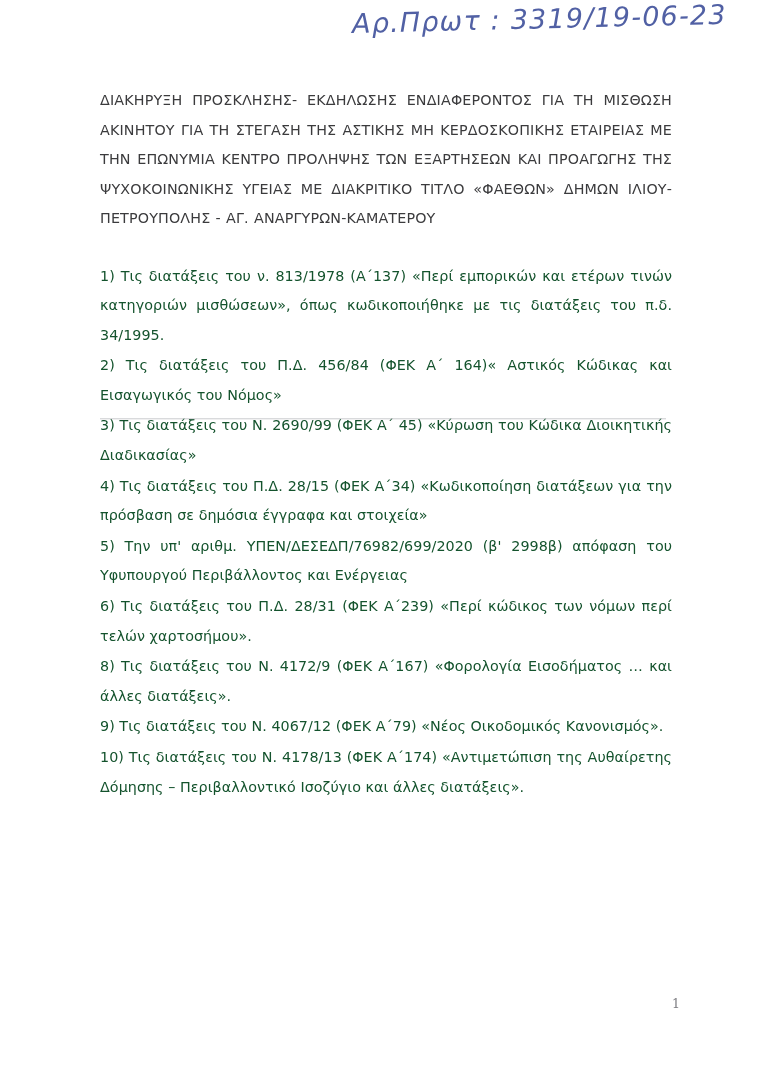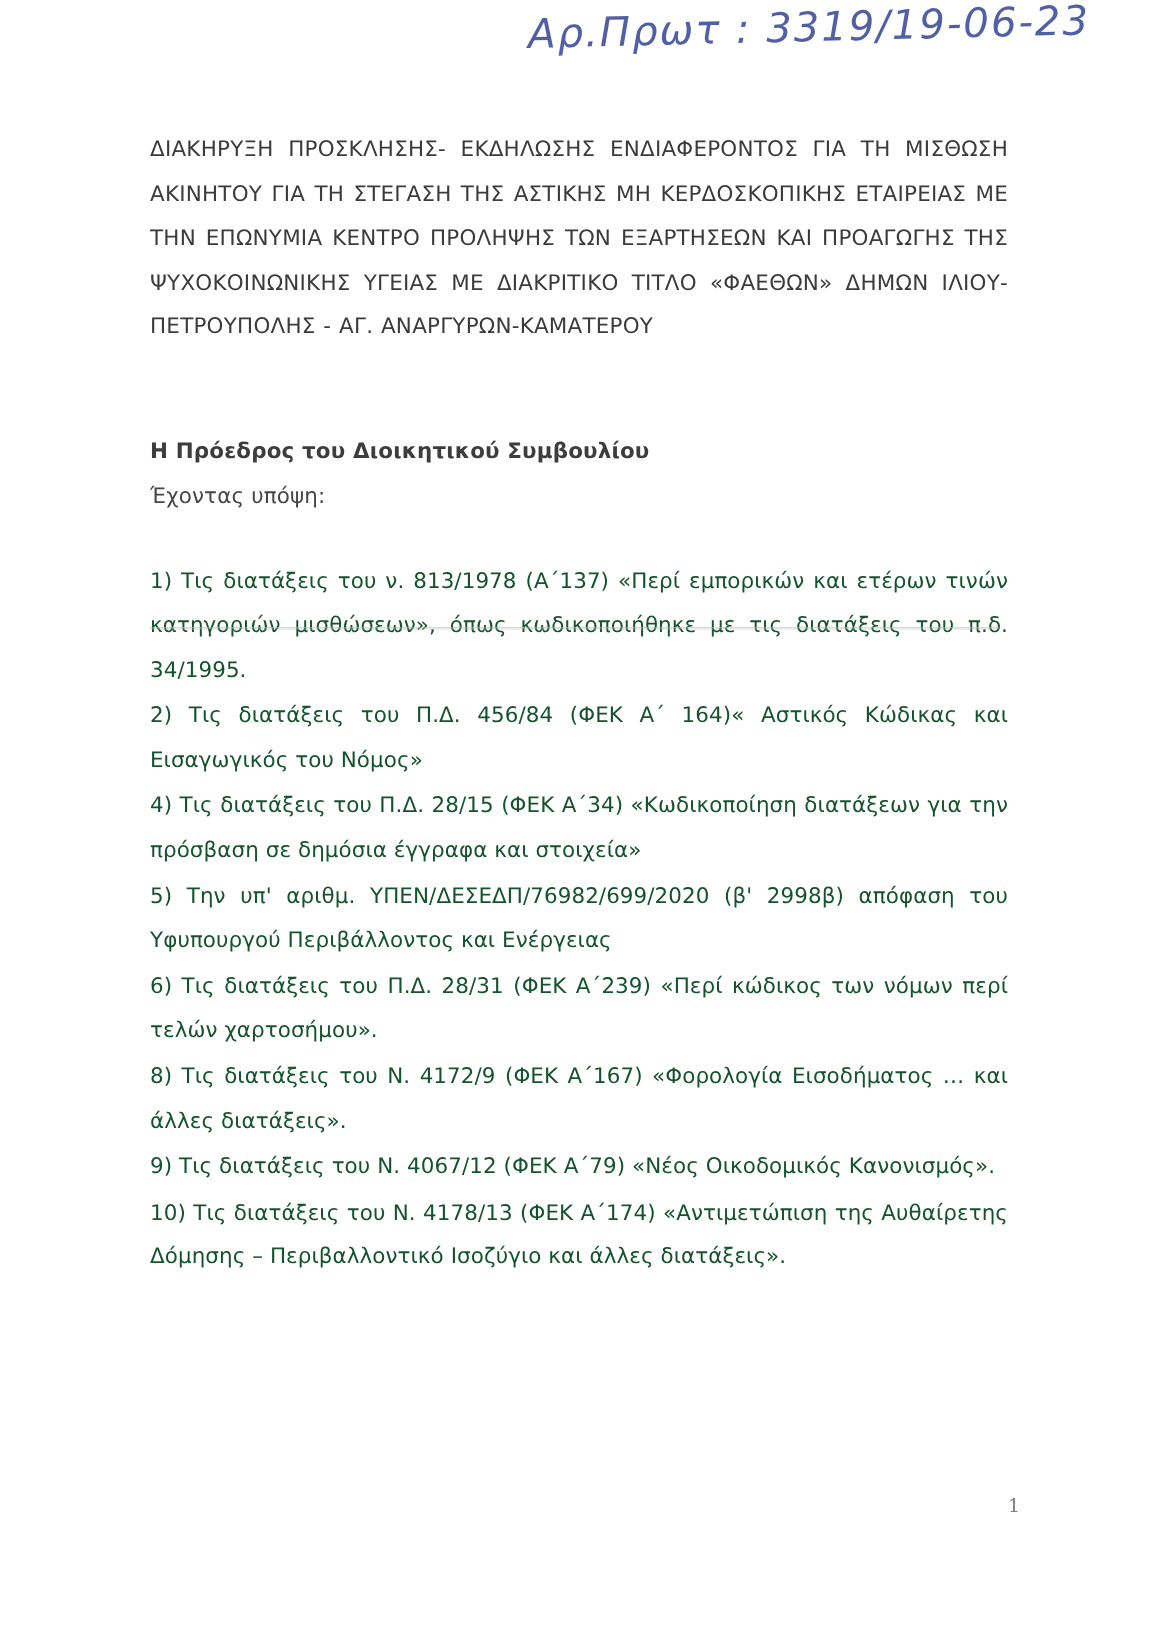--- a/index.html
+++ b/index.html
@@ -117,28 +117,25 @@
 <body>
 
 <div class="page">
 
   <div class="handwriting">Αρ.Πρωτ : 3319/19-06-23</div>
 
   <div class="content">
 
     <div class="doc-title">ΔΙΑΚΗΡΥΞΗ ΠΡΟΣΚΛΗΣΗΣ- ΕΚΔΗΛΩΣΗΣ ΕΝΔΙΑΦΕΡΟΝΤΟΣ ΓΙΑ ΤΗ ΜΙΣΘΩΣΗ ΑΚΙΝΗΤΟΥ ΓΙΑ ΤΗ ΣΤΕΓΑΣΗ ΤΗΣ ΑΣΤΙΚΗΣ ΜΗ ΚΕΡΔΟΣΚΟΠΙΚΗΣ ΕΤΑΙΡΕΙΑΣ ΜΕ ΤΗΝ ΕΠΩΝΥΜΙΑ ΚΕΝΤΡΟ ΠΡΟΛΗΨΗΣ ΤΩΝ ΕΞΑΡΤΗΣΕΩΝ ΚΑΙ ΠΡΟΑΓΩΓΗΣ ΤΗΣ ΨΥΧΟΚΟΙΝΩΝΙΚΗΣ ΥΓΕΙΑΣ ΜΕ ΔΙΑΚΡΙΤΙΚΟ ΤΙΤΛΟ «ΦΑΕΘΩΝ» ΔΗΜΩΝ ΙΛΙΟΥ- ΠΕΤΡΟΥΠΟΛΗΣ - ΑΓ. ΑΝΑΡΓΥΡΩΝ-ΚΑΜΑΤΕΡΟΥ</div>
 
-    <div class="subtitle-block">
-      <div class="board-chair">Η Πρόεδρος του Διοικητικού Συμβουλίου</div>
-      <div class="having-regard">Έχοντας υπόψη:</div>
-    </div>
 
     <div class="provisions">
       <p class="provision">1) Τις διατάξεις του ν. 813/1978 (Α΄137) «Περί εμπορικών και ετέρων τινών κατηγοριών μισθώσεων», όπως κωδικοποιήθηκε με τις διατάξεις του π.δ. 34/1995.</p>
       <p class="provision">2) Τις διατάξεις του Π.Δ.  456/84 (ΦΕΚ Α΄ 164)« Αστικός Κώδικας και Εισαγωγικός του Νόμος»</p>
+      <p class="provision">3) Τις διατάξεις του Ν. 2690/99 (ΦΕΚ Α΄ 45) «Κύρωση του Κώδικα Διοικητικής Διαδικασίας»</p>
       <p class="provision">4) Τις διατάξεις του Π.Δ. 28/15 (ΦΕΚ Α΄34) «Κωδικοποίηση διατάξεων για την πρόσβαση σε δημόσια έγγραφα και στοιχεία»</p>
       <p class="provision">5) Την υπ' αριθμ. ΥΠΕΝ/ΔΕΣΕΔΠ/76982/699/2020 (β' 2998β) απόφαση του Υφυπουργού Περιβάλλοντος και Ενέργειας</p>
       <p class="provision">6) Τις διατάξεις του Π.Δ. 28/31 (ΦΕΚ Α΄239) «Περί κώδικος των νόμων περί τελών χαρτοσήμου».</p>
       <p class="provision">8) Τις διατάξεις του Ν. 4172/9 (ΦΕΚ Α΄167) «Φορολογία Εισοδήματος … και άλλες διατάξεις».</p>
       <p class="provision">9)  Τις διατάξεις του Ν. 4067/12 (ΦΕΚ Α΄79) «Νέος Οικοδομικός Κανονισμός».</p>
       <p class="provision">10) Τις διατάξεις του Ν. 4178/13 (ΦΕΚ Α΄174) «Αντιμετώπιση της Αυθαίρετης Δόμησης – Περιβαλλοντικό Ισοζύγιο και άλλες διατάξεις».</p>
     </div>
 
   </div>
 

